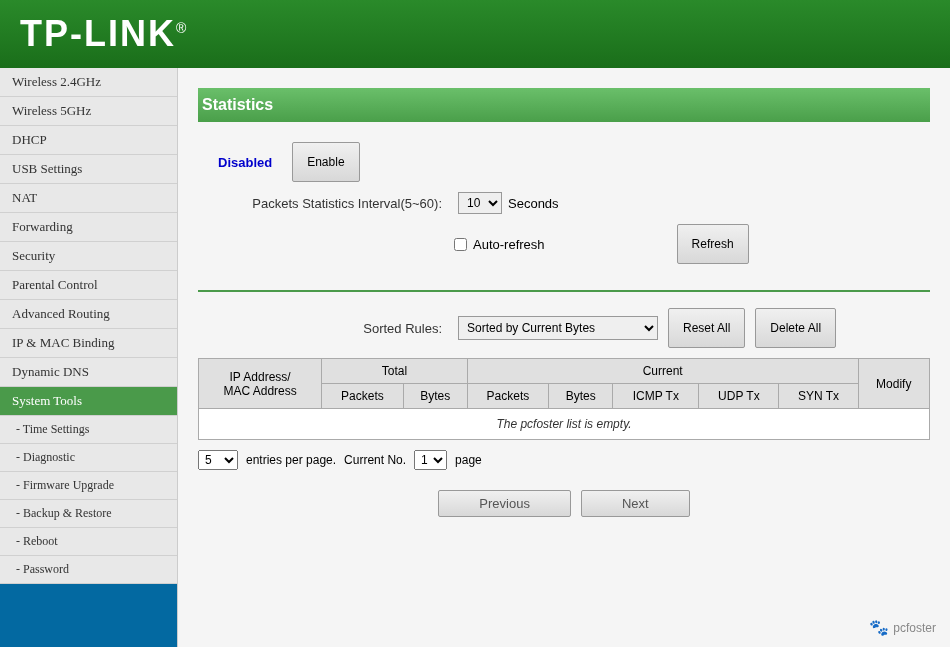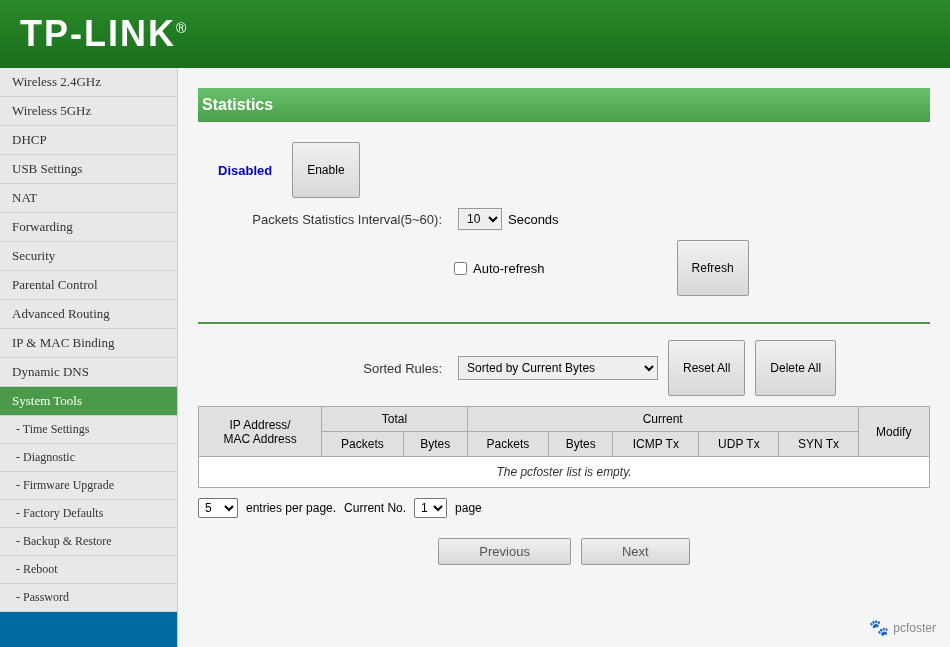--- a/index.html
+++ b/index.html
@@ -101,21 +101,21 @@
       padding-right: 16px;
       color: #333;
       font-weight: normal;
     }
     .status-disabled {
       color: #0000cc;
       font-weight: bold;
       margin-right: 20px;
     }
     .btn {
-      padding: 20px 14px;
+      padding: 12px 14px;
       border: 1px solid #999;
       background: linear-gradient(to bottom, #f0f0f0, #d8d8d8);
       cursor: pointer;
       font-size: 12px;
       border-radius: 2px;
       text-align: center;
     }
 
     .form-inline {
       display: flex;
@@ -252,21 +252,20 @@
       <div class="sidebar-item">Forwarding</div>
       <div class="sidebar-item">Security</div>
       <div class="sidebar-item">Parental Control</div>
       <div class="sidebar-item">Advanced Routing</div>
       <div class="sidebar-item">IP &amp; MAC Binding</div>
       <div class="sidebar-item">Dynamic DNS</div>
       <div class="sidebar-item active">System Tools</div>
       <div class="sidebar-item sub">- Time Settings</div>
       <div class="sidebar-item sub">- Diagnostic</div>
       <div class="sidebar-item sub">- Firmware Upgrade</div>
-      <div class="sidebar-item sub">- Factory Defaults</div>
       <div class="sidebar-item sub">- Backup &amp; Restore</div>
       <div class="sidebar-item sub">- Reboot</div>
       <div class="sidebar-item sub">- Password</div>
     </div>
 
   <div class="content">
 
     <div class="page-title-bar">
       <h2>Statistics</h2>
     </div>

